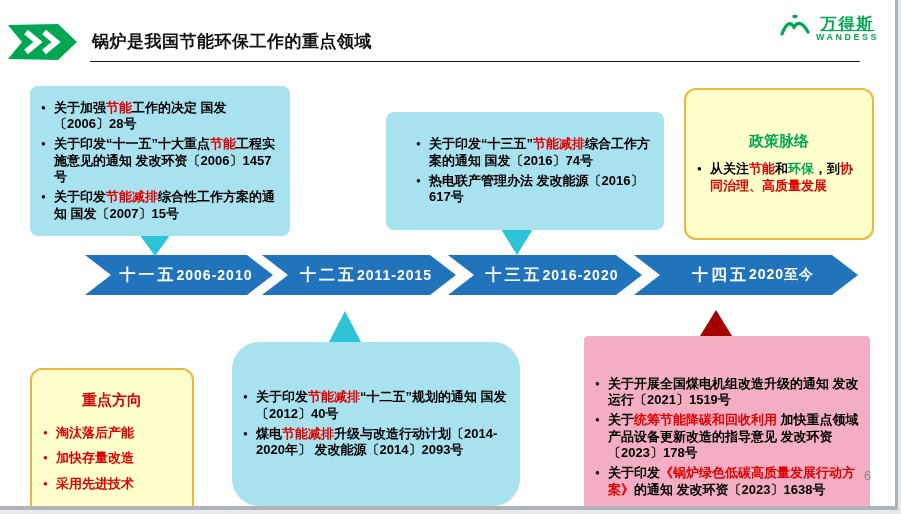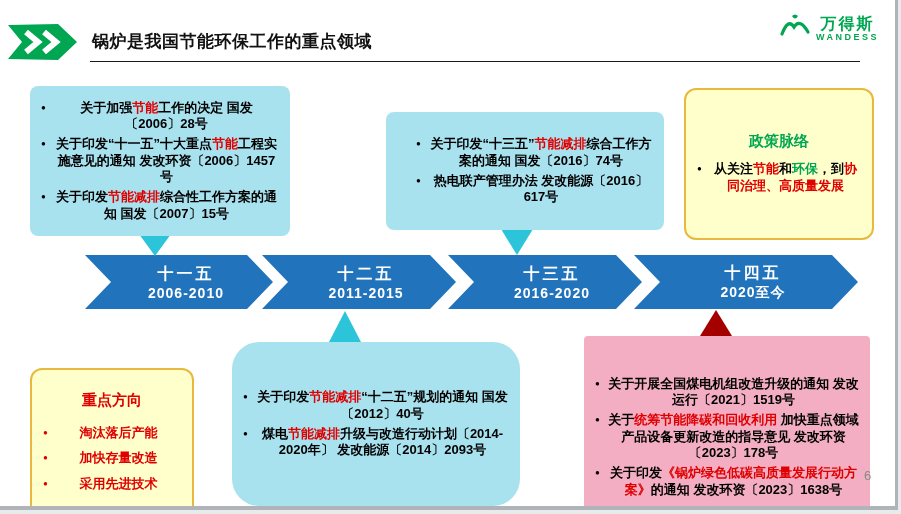--- a/index.html
+++ b/index.html
@@ -17,28 +17,28 @@
 
   
   .chevrons { position:absolute; left:8px; top:24px; width:70px; height:36px; }
   .page-title {
     position:absolute; left:92px; top:30px; margin:0;
     font-size:17px; font-weight:bold; color:#111; letter-spacing:0.5px;
   }
   .title-rule { position:absolute; left:90px; top:61px; width:770px; height:1px; background:#1a1a1a; }
   .logo { position:absolute; right:16px; top:12px; display:flex; align-items:center; gap:5px; }
   .logo-texts { display:flex; flex-direction:column; align-items:center; line-height:1.1; }
-  .logo-name { color:#00A651; font-weight:bold; font-size:16px; letter-spacing:2px; }
+  .logo-name { color:#00A651; font-weight:bold; font-size:16px; letter-spacing:2px;text-decoration:underline; }
   .logo-sub  { color:#00A651; font-weight:bold; font-size:9px; letter-spacing:2.5px; }
 
   
   .tl-arrow {
-    position:absolute; top:255px; height:54px; background:#2173BC;
+    position:absolute; top:255px; height:40px; background:#2173BC;
     clip-path: polygon(0 0, calc(100% - 26px) 0, 100% 50%, calc(100% - 26px) 100%, 0 100%, 26px 50%);
-    display:flex; flex-direction:column; align-items:center; justify-content:center;
+    display:flex; flex-direction:row; align-items:center; justify-content:center;
     color:#fff; font-weight:bold; padding-left:14px;
   }
   .tl-era   { font-size:16px; letter-spacing:3px; }
   .tl-years { font-size:14px; letter-spacing:1px; }
   .tl-1 { left:85px;  width:188px; }
   .tl-2 { left:262px; width:194px; }
   .tl-3 { left:448px; width:194px; }
   .tl-4 { left:634px; width:224px; }
 
   
@@ -60,21 +60,21 @@
   .yellow { background:#FFFFCC; border:2px solid #E9B93D; border-radius:12px; }
   .pink   { background:#F3AEC3; border-radius:4px; }
 
   .box-1 { left:30px;  top:86px;  width:260px; height:150px; }
   .box-2 { left:386px; top:112px; width:278px; height:118px;padding-left:30px; }
   .box-3 { left:684px; top:88px;  width:190px; height:152px; }
   .box-4 { left:30px;  top:368px; width:164px; height:156px; }
   .box-5 { left:232px; top:342px; width:288px; height:164px;border-radius:27px; }
   .box-6 { left:584px; top:336px; width:286px; height:202px; }
 
-  .policy-list { margin:0; padding:0; list-style:none;text-align:center; }
+  .policy-list { margin:0; padding:0; list-style:none; }
   .policy-list li { position:relative; padding-left:13px; margin:3px 0; }
   .policy-list li::before { content:"●"; position:absolute; left:0; top:3px; font-size:8px; color:#000; }
 
   .box-title-green { text-align:center; color:#00A651; font-size:15px; margin-bottom:8px; }
   .box-title-red   { text-align:center; color:#E00000; font-size:15px; margin-bottom:6px; }
   .red-list li { color:#E00000; margin:9px 0; }
   .red-list li::before { color:#E00000; }
 
   
   .c-r { color:#E00000; }

